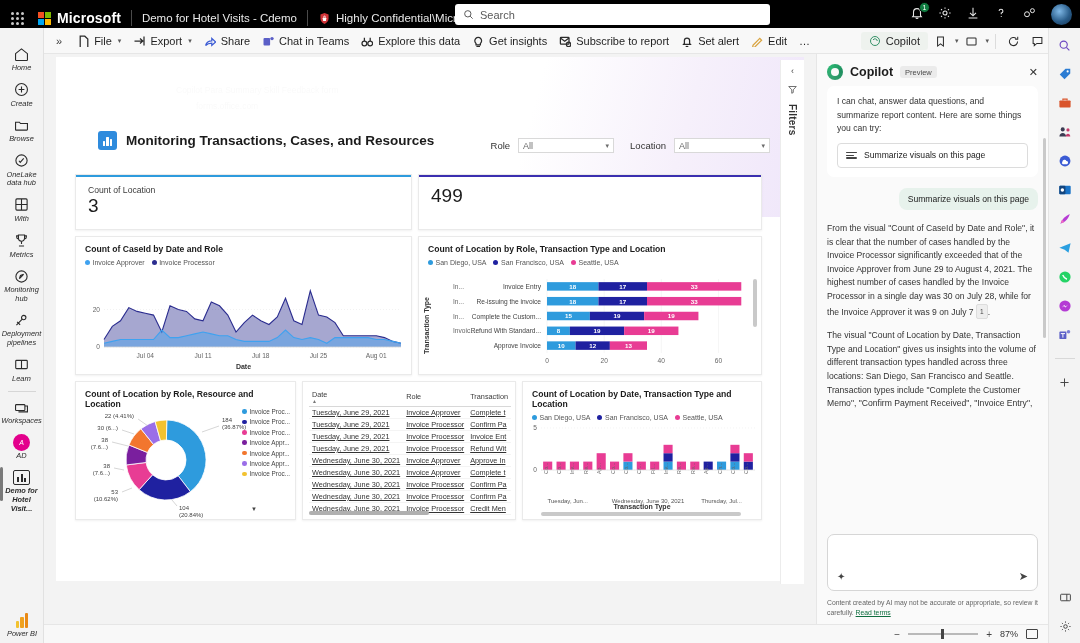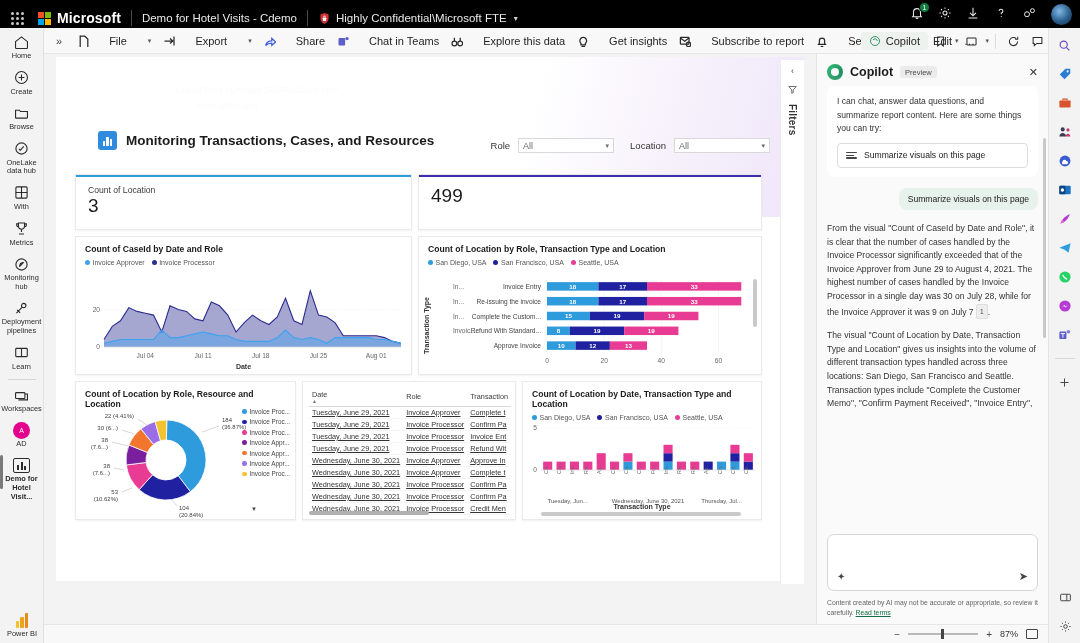--- a/index.html
+++ b/index.html
@@ -44,21 +44,21 @@
   .badge { position:absolute; top:-4px; right:-6px; background:#107c41; color:#fff; font-size:7px;
            width:11px; height:11px; border-radius:50%; display:flex; align-items:center; justify-content:center;
            border:1px solid #000; }
   .avatar { width:21px; height:21px; border-radius:50%;
             background: radial-gradient(circle at 40% 35%, #7fb8e6 0%, #2a5d8a 55%, #16324f 100%); }
 
   
   .leftrail {
     position:absolute; left:0; top:28px; width:44px; height:615px;
     background:#f3f3f3; border-right:1px solid #e1e1e1;
-    display:flex; flex-direction:column; align-items:center; padding-top:1px;
+    display:flex; flex-direction:column; align-items:center; padding-top:13px;font-style:italic;
   }
   .rail-item { width:44px; padding:4px 1px 4px; display:flex; flex-direction:column; align-items:center; gap:1px; cursor:pointer; }
   .rail-ico { width:18px; height:18px; display:flex; align-items:center; justify-content:center; color:#2b2b2b; }
   .rail-ico svg { width:17px; height:17px; fill:none; stroke:#2b2b2b; stroke-width:1.3; }
   .rail-lbl { font-size:7.4px; color:#2b2b2b; text-align:center; line-height:8.6px; max-width:42px; }
   .rail-div { width:28px; height:1px; background:#d6d6d6; margin:4px 0 2px; }
   .rail-avatar { width:17px; height:17px; border-radius:50%; background:#e3008c; color:#fff;
                  font-size:7px; display:flex; align-items:center; justify-content:center; }
   .rail-item.active { position:relative; }
   .rail-item.active::before { content:""; position:absolute; left:0; top:3px; width:3px; height:34px; background:#7a7a7a; border-radius:2px;}
@@ -70,21 +70,21 @@
   .pbi-mark i { display:block; width:3.4px; border-radius:1px; }
 
   
   .rtoolbar {
     position:absolute; left:44px; top:28px; width:1036px; height:26px;
     background:#f8f8f8; border-bottom:1px solid #e6e6e6;
     display:flex; align-items:center;
   }
   .tb-expand { padding:0 9px 0 12px; color:#3b3b3b; font-size:11px; cursor:pointer;}
   .tb-sep { width:1px; height:15px; background:#dcdcdc; margin:0 4px; }
-  .tb-item { display:flex; align-items:center; gap:20px; padding:3px 6px; color:#1f1f1f;
+  .tb-item { display:flex; align-items:center; gap:5px; padding:3px 6px; color:#1f1f1f;
              font-size:11px; white-space:nowrap; cursor:pointer; border-radius:3px; }
   .tb-item svg { width:12px; height:12px; stroke:#2b2b2b; fill:none; stroke-width:1.25; }
   .tb-chev { font-size:7px; color:#5a5a5a; margin-left:1px;}
   .rtoolbar-right { position:absolute; right:0; top:0; height:26px; display:flex; align-items:center; gap:2px; padding-right:8px;}
   .copilot-btn { display:flex; align-items:center; gap:5px; padding:3px 8px; border-radius:3px;
                  background:#eef2ee; font-size:11px; color:#1f1f1f; cursor:pointer; }
   .ic-btn { width:22px; height:20px; display:flex; align-items:center; justify-content:center; cursor:pointer; }
   .ic-btn svg { width:13px; height:13px; stroke:#2b2b2b; fill:none; stroke-width:1.25; }
 
   
@@ -241,20 +241,27 @@
     <div class="sens-label">
       <span class="sens-icon">
         <svg viewBox="0 0 16 16" width="13" height="13">
             <path d="M8 1.2 13 3v5c0 3.2-2.2 5.6-5 6.8C5.2 13.6 3 11.2 3 8V3z" fill="#d13438"></path>
             <rect x="6" y="7" width="4" height="4" rx=".6" fill="#fff"></rect>
             <path d="M7 7V6a1 1 0 0 1 2 0v1" stroke="#fff" stroke-width="1" fill="none"></path>
           </svg>
       </span>
       <span>Highly Confidential\Microsoft FTE</span>
       <span class="chev-sm">▾</span>
+    </div>
+    <div class="searchbox">
+      <svg width="11" height="11" viewBox="0 0 16 16" fill="none" stroke="#555" stroke-width="1.4">
+          <circle cx="7" cy="7" r="4.6"></circle>
+          <path d="M10.4 10.4 14 14"></path>
+        </svg>
+      <span>Search</span>
     </div>
     <div class="top-right">
       <span class="ticon">
         <svg width="14" height="14" viewBox="0 0 16 16" fill="none" stroke="#e8e8e8" stroke-width="1.2">
             <path d="M4 11V7a4 4 0 0 1 8 0v4l1 1.3H3z"></path>
             <path d="M6.6 13.2a1.5 1.5 0 0 0 2.8 0"></path>
           </svg>
         <span class="badge">1</span>
       </span>
       <span class="ticon">

